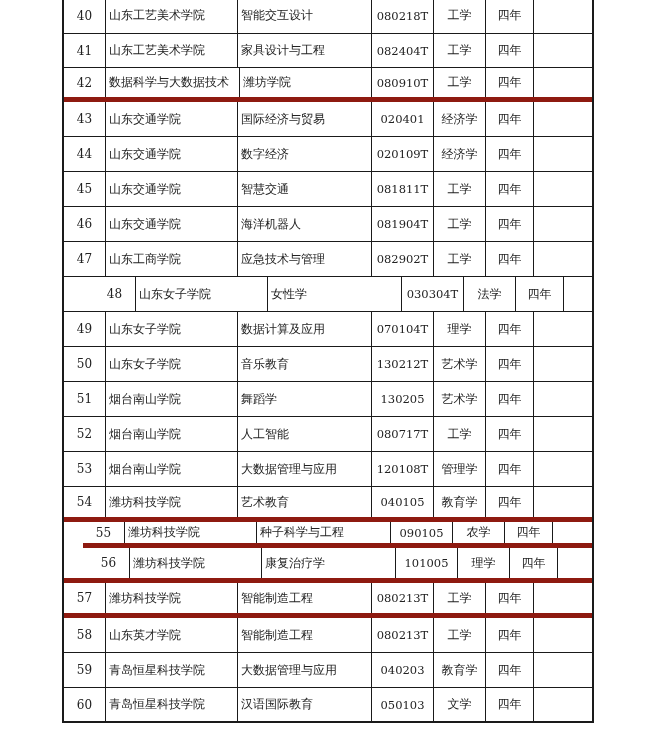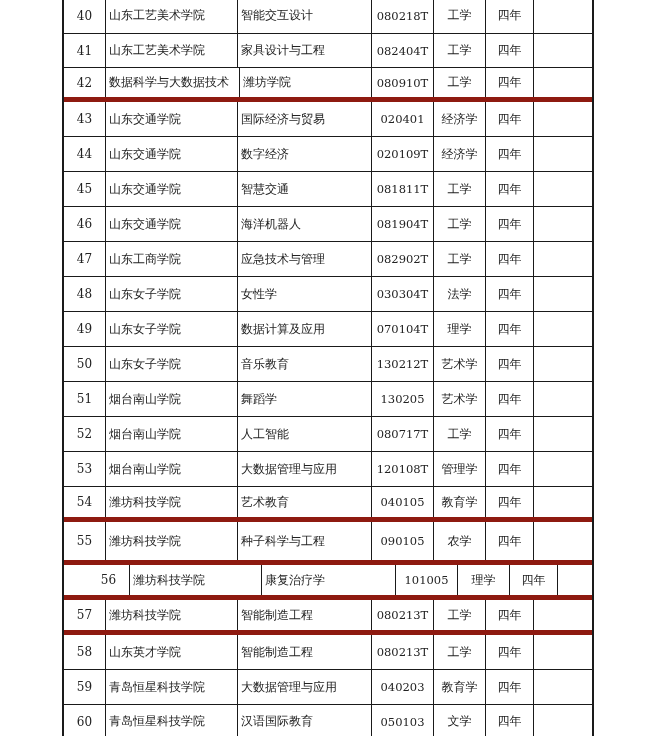--- a/index.html
+++ b/index.html
@@ -91,21 +91,21 @@
     </div>
     <div class="row" style="height: 35px;">
       <div class="cell c-no">47</div>
       <div class="cell c-inst">山东工商学院</div>
       <div class="cell c-maj">应急技术与管理</div>
       <div class="cell c-code">082902T</div>
       <div class="cell c-cat">工学</div>
       <div class="cell c-dur">四年</div>
       <div class="cell c-note"></div>
     </div>
-    <div class="row" style="height: 35px;">
+    <div class="row" style="height: 35px; padding-left: 30px;">
       <div class="cell c-no">48</div>
       <div class="cell c-inst">山东女子学院</div>
       <div class="cell c-maj">女性学</div>
       <div class="cell c-code">030304T</div>
       <div class="cell c-cat">法学</div>
       <div class="cell c-dur">四年</div>
       <div class="cell c-note"></div>
     </div>
     <div class="row" style="height: 35px;">
       <div class="cell c-no">49</div>
@@ -154,21 +154,21 @@
     </div>
     <div class="row red-bottom" style="height: 35px;">
       <div class="cell c-no">54</div>
       <div class="cell c-inst">潍坊科技学院</div>
       <div class="cell c-maj">艺术教育</div>
       <div class="cell c-code">040105</div>
       <div class="cell c-cat">教育学</div>
       <div class="cell c-dur">四年</div>
       <div class="cell c-note"></div>
     </div>
-    <div class="row red-bottom" style="height: 43px;">
+    <div class="row red-bottom" style="height: 26px; margin-left: 19px;">
       <div class="cell c-no">55</div>
       <div class="cell c-inst">潍坊科技学院</div>
       <div class="cell c-maj">种子科学与工程</div>
       <div class="cell c-code">090105</div>
       <div class="cell c-cat">农学</div>
       <div class="cell c-dur">四年</div>
       <div class="cell c-note"></div>
     </div>
     <div class="row red-bottom" style="height: 35px; padding-left: 24px;">
       <div class="cell c-no">56</div>

